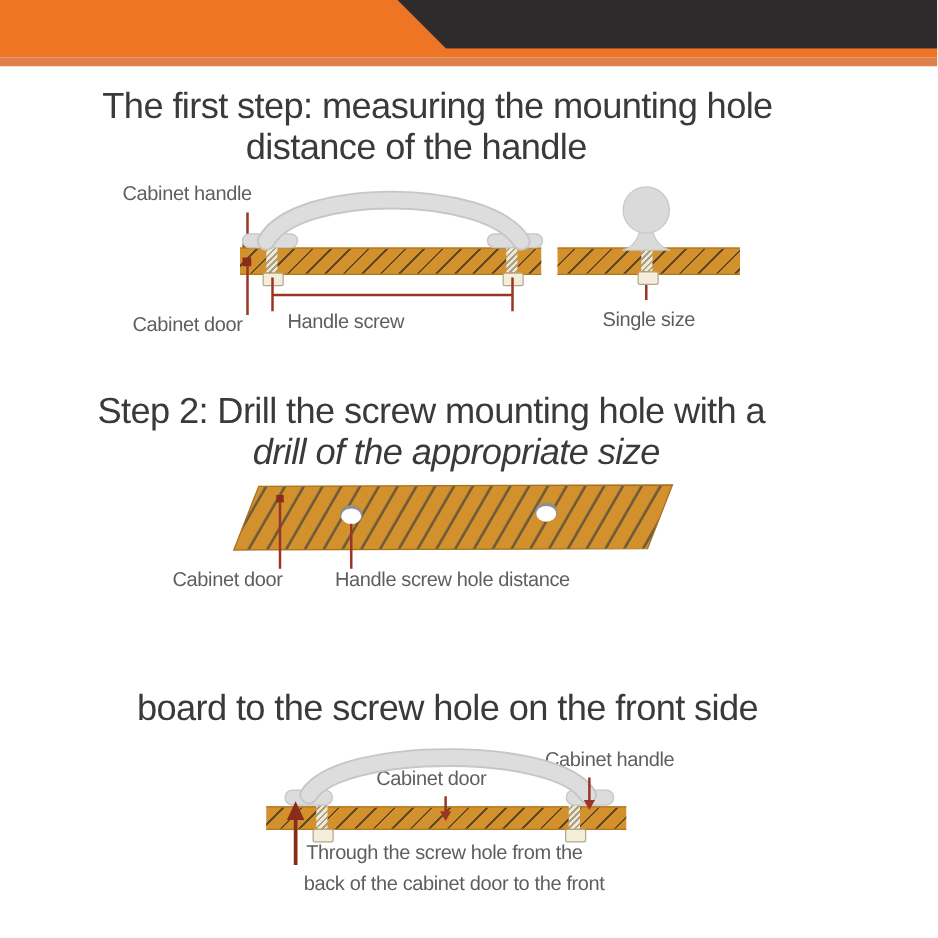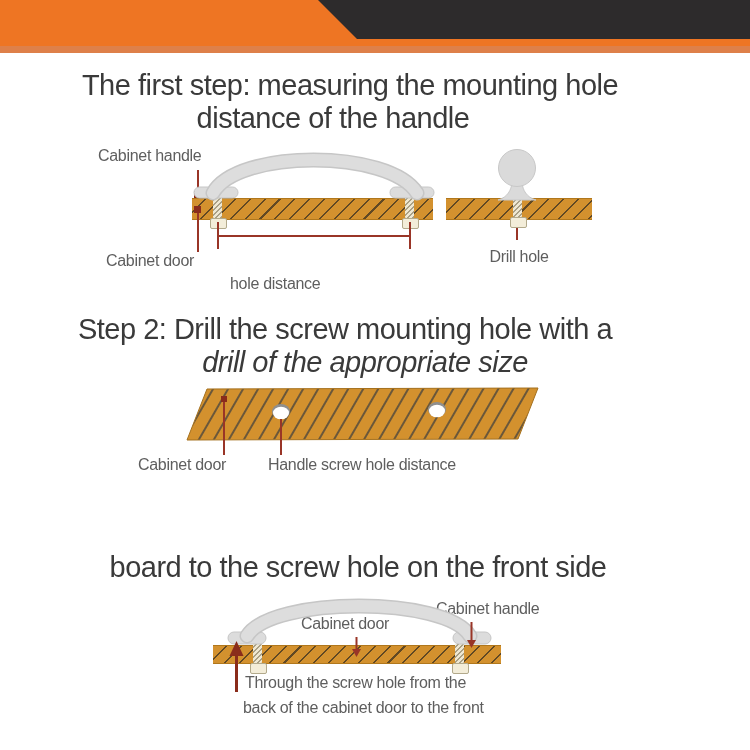--- a/index.html
+++ b/index.html
@@ -60,22 +60,22 @@
   <div class="rdot" style="left:194px;top:206px;"></div>
   <div class="rline" style="left:197px;top:213px;height:39px;"></div>
   <div class="rline" style="left:516px;top:228px;height:12px;"></div>
 
   <div class="dimh" style="left:218px;top:235px;width:192px;"></div>
   <div class="rline" style="left:217px;top:222px;height:27px;"></div>
   <div class="rline" style="left:409px;top:222px;height:27px;"></div>
 
   <div class="lbl" style="left:98px;top:147px;">Cabinet handle</div>
   <div class="lbl" style="left:106px;top:252px;">Cabinet door</div>
-  <div class="lbl" style="left:230px;top:275px;">hole distance</div>
-  <div class="lbl" style="left:439px;top:248px;width:160px;text-align:center;">Drill hole</div>
+  <div class="lbl" style="left:230px;top:249px;">Handle screw</div>
+  <div class="lbl" style="left:439px;top:248px;width:160px;text-align:center;">Single size</div>
 
   <div class="hline" style="left:-5px;top:313px;">Step 2: Drill the screw mounting hole with a</div>
   <div class="hline" style="left:15px;top:346px;font-style:italic;">drill of the appropriate size</div>
 
   <div class="lbl" style="left:138px;top:456px;">Cabinet door</div>
   <div class="lbl" style="left:268px;top:456px;text-align:center;">Handle screw hole distance</div>
 
   <div class="hline" style="left:8px;top:551px;">board to the screw hole on the front side</div>
 
   <div class="board" style="left:213px;top:645px;width:288px;height:17px;"></div>

